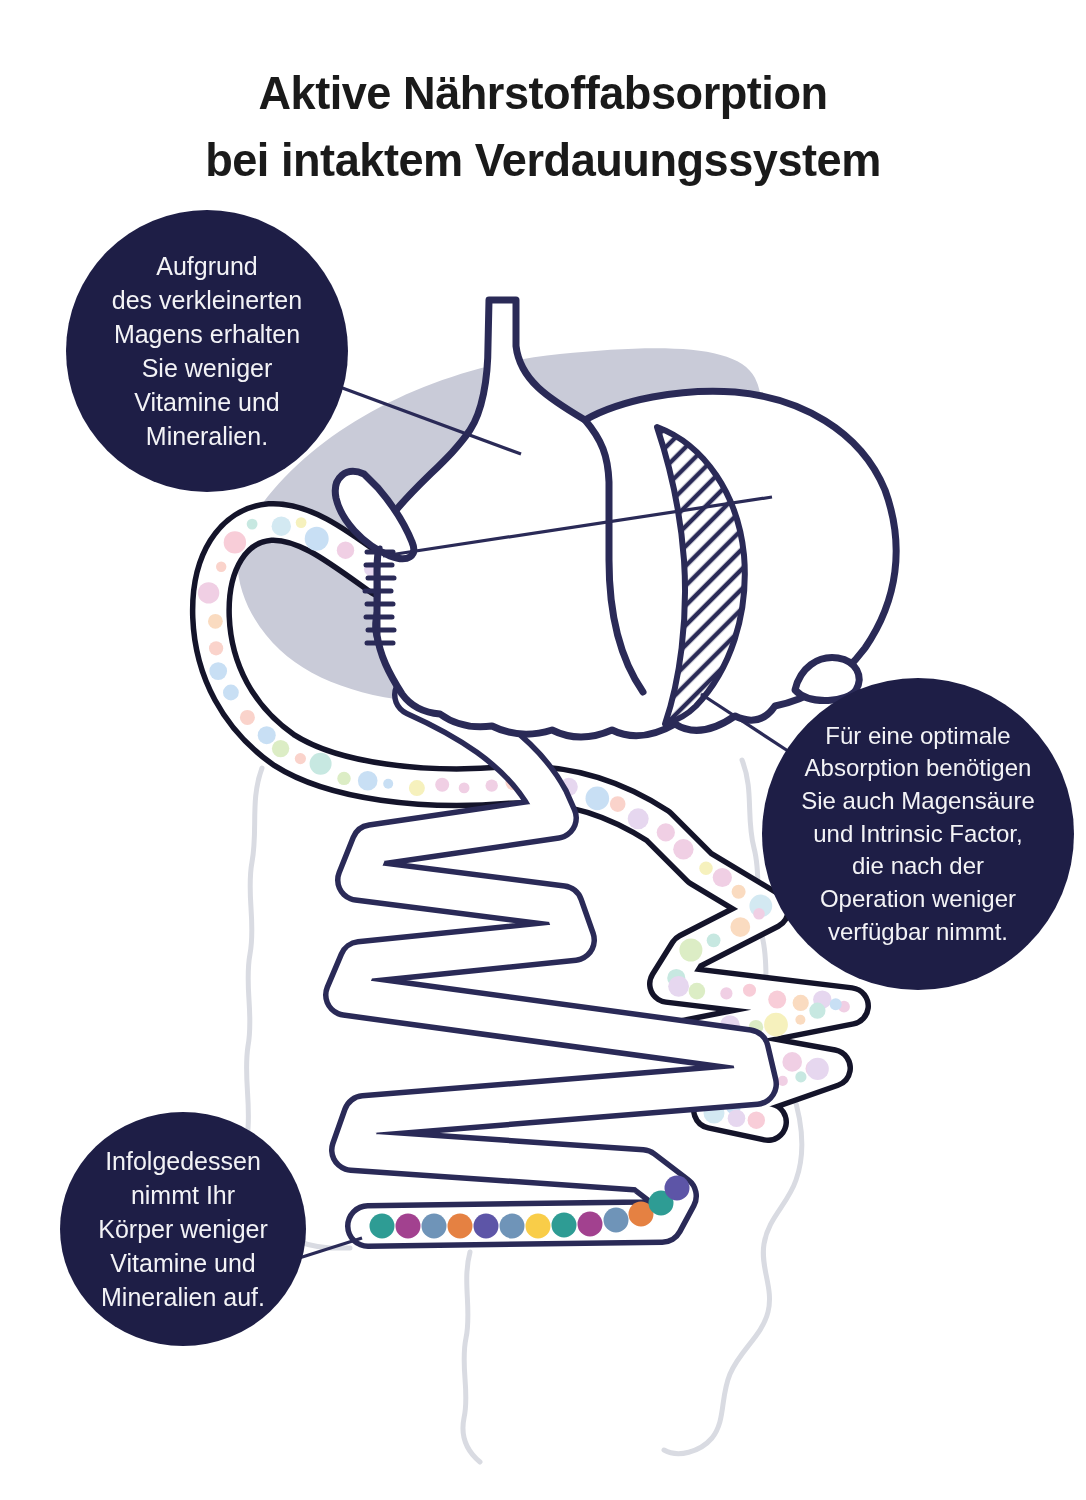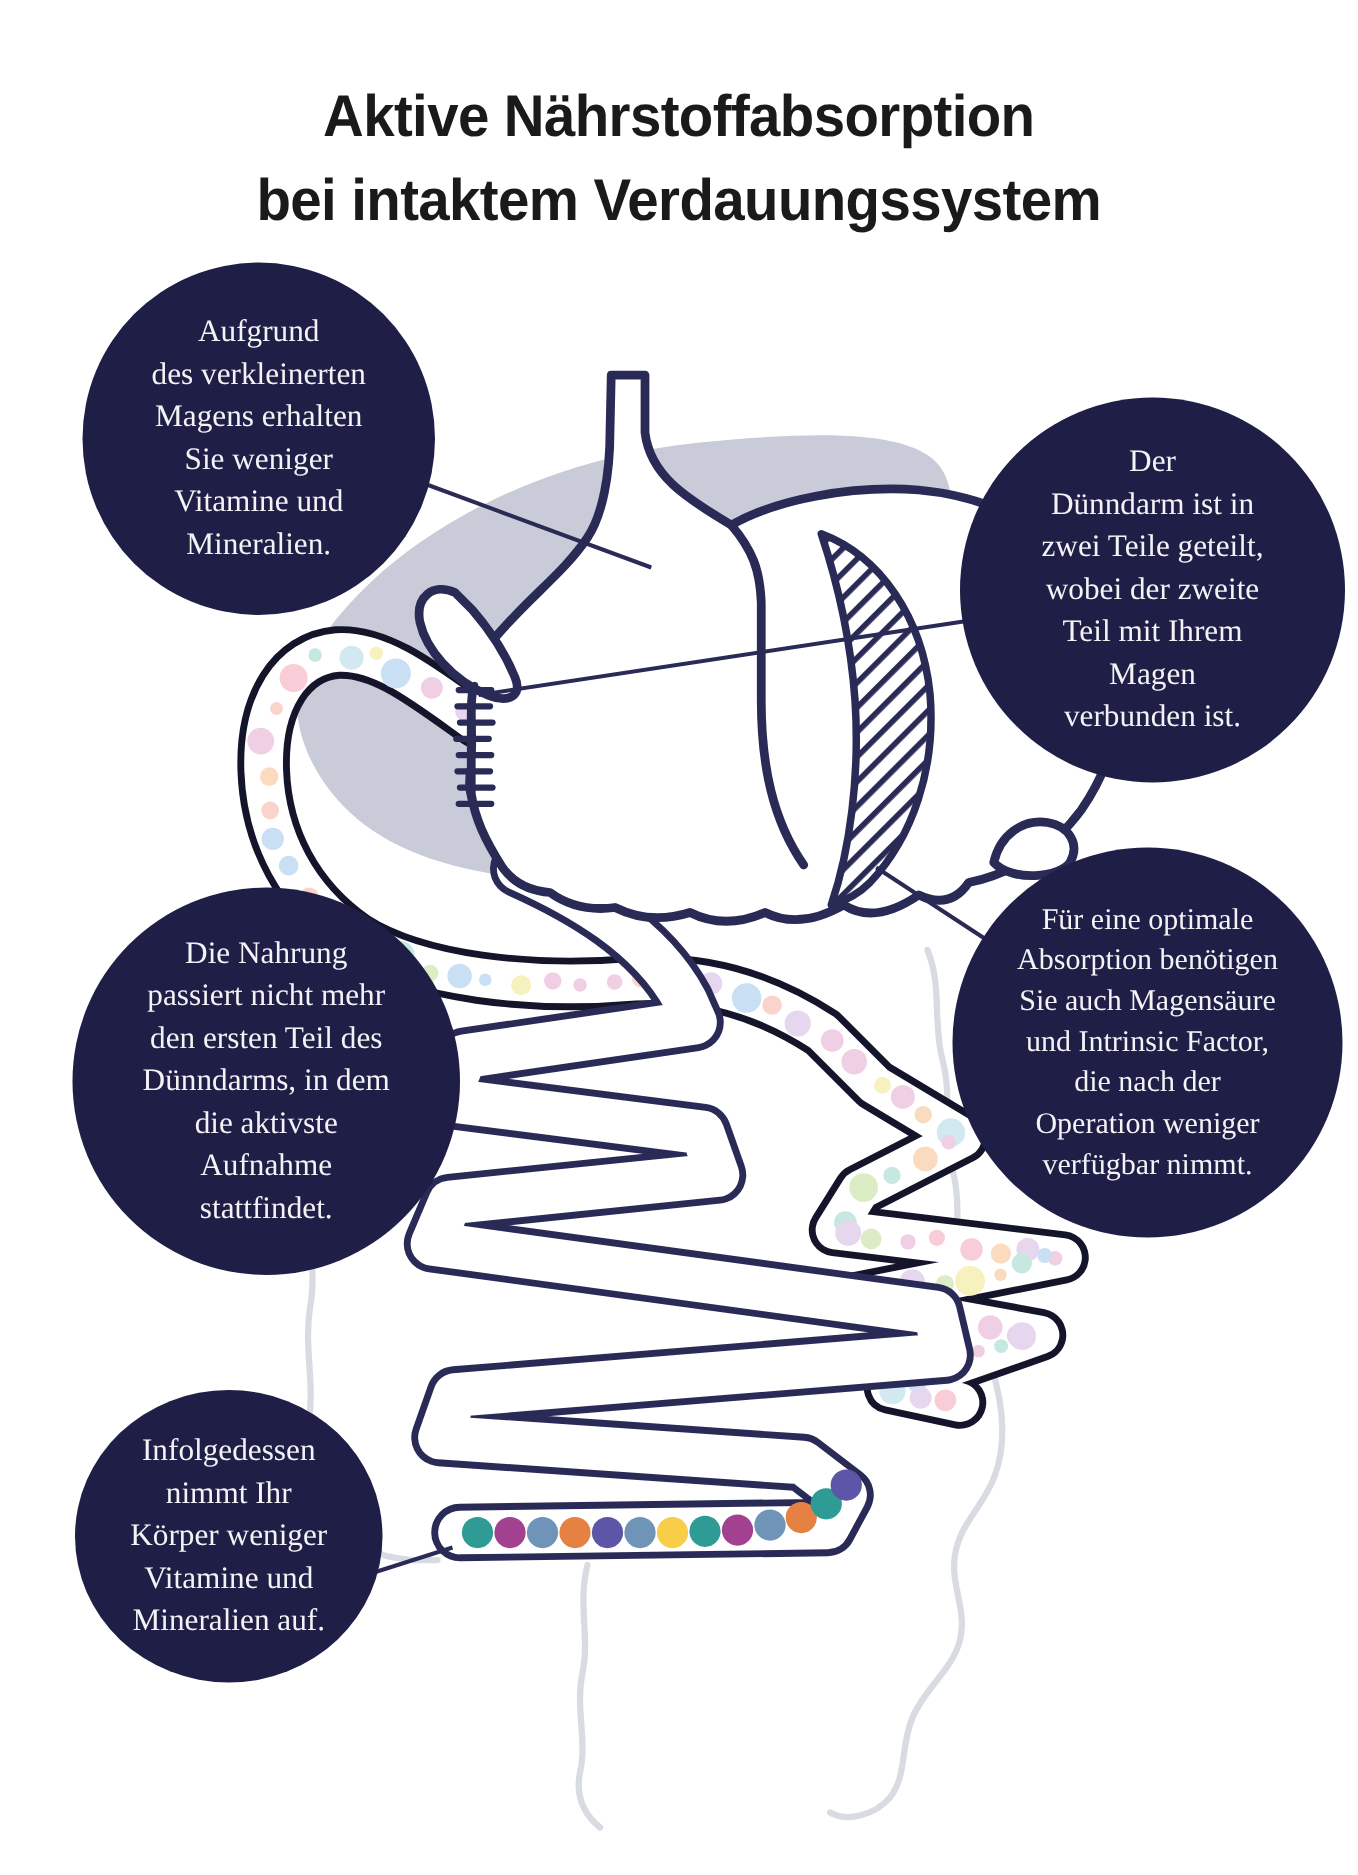--- a/index.html
+++ b/index.html
@@ -19,21 +19,20 @@
 
   
   .bubble{
     position:absolute;border-radius:50%;
     background:var(--bubble-navy,#1e1e46);
     color:var(--text-light,#f3f3f6);
     display:flex;align-items:center;justify-content:center;
     text-align:center;white-space:pre-line;
     font-size:25px;line-height:1.36;font-weight:500;
     z-index:3;
-    font-family:Liberation Serif, serif;
   }
   .bubble.b1{left:66px;top:210px;width:282px;height:282px;}
   .bubble.b2{left:768px;top:318px;width:308px;height:308px;}
   .bubble.b3{left:58px;top:710px;width:310px;height:310px;}
   .bubble.b4{left:762px;top:678px;width:312px;height:312px;font-size:24px;}
   .bubble.b5{left:60px;top:1112px;width:246px;height:234px;}
 
   
   .liver{fill:var(--liver-gray,#c9cbd8);}
   .colon{fill:none;stroke:var(--colon-gray,#d9dbe2);stroke-width:5;stroke-linecap:round;}
@@ -226,38 +225,20 @@
   </div>
 
   <div class="bubble b1">
     <span>Aufgrund
 des verkleinerten
 Magens erhalten
 Sie weniger
 Vitamine und
 Mineralien.</span>
   </div>
-  <div class="bubble b2">
-    <span>Der
-Dünndarm ist in
-zwei Teile geteilt,
-wobei der zweite
-Teil mit Ihrem
-Magen
-verbunden ist.</span>
-  </div>
-  <div class="bubble b3">
-    <span>Die Nahrung
-passiert nicht mehr
-den ersten Teil des
-Dünndarms, in dem
-die aktivste
-Aufnahme
-stattfindet.</span>
-  </div>
   <div class="bubble b4">
     <span>Für eine optimale
 Absorption benötigen
 Sie auch Magensäure
 und Intrinsic Factor,
 die nach der
 Operation weniger
 verfügbar nimmt.</span>
   </div>
   <div class="bubble b5">

